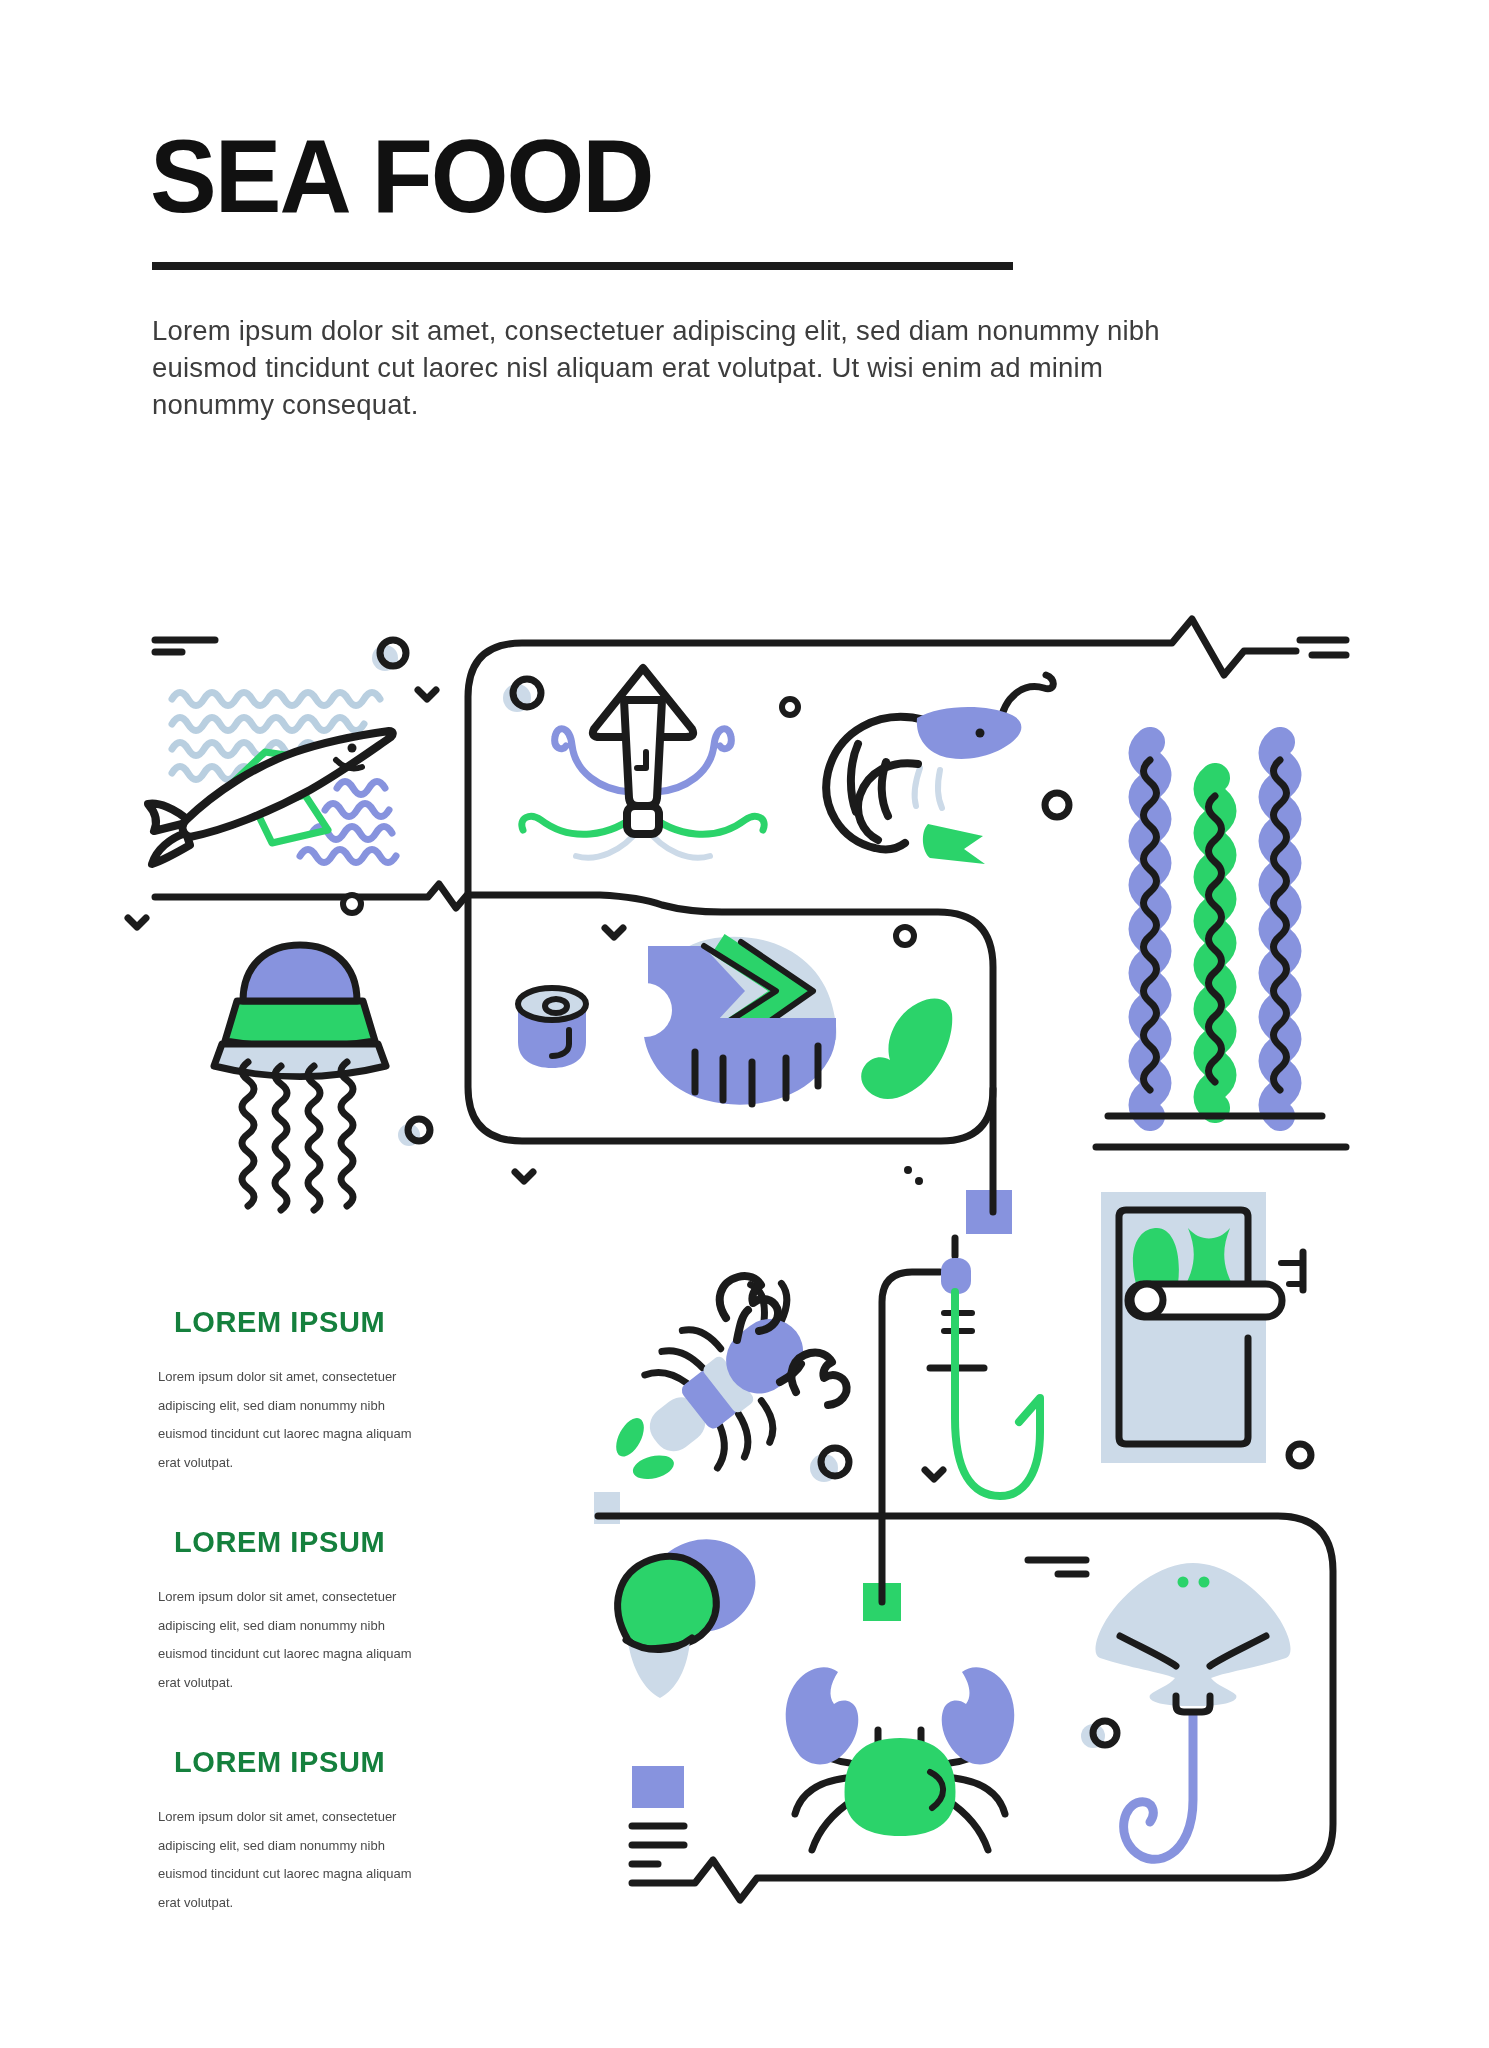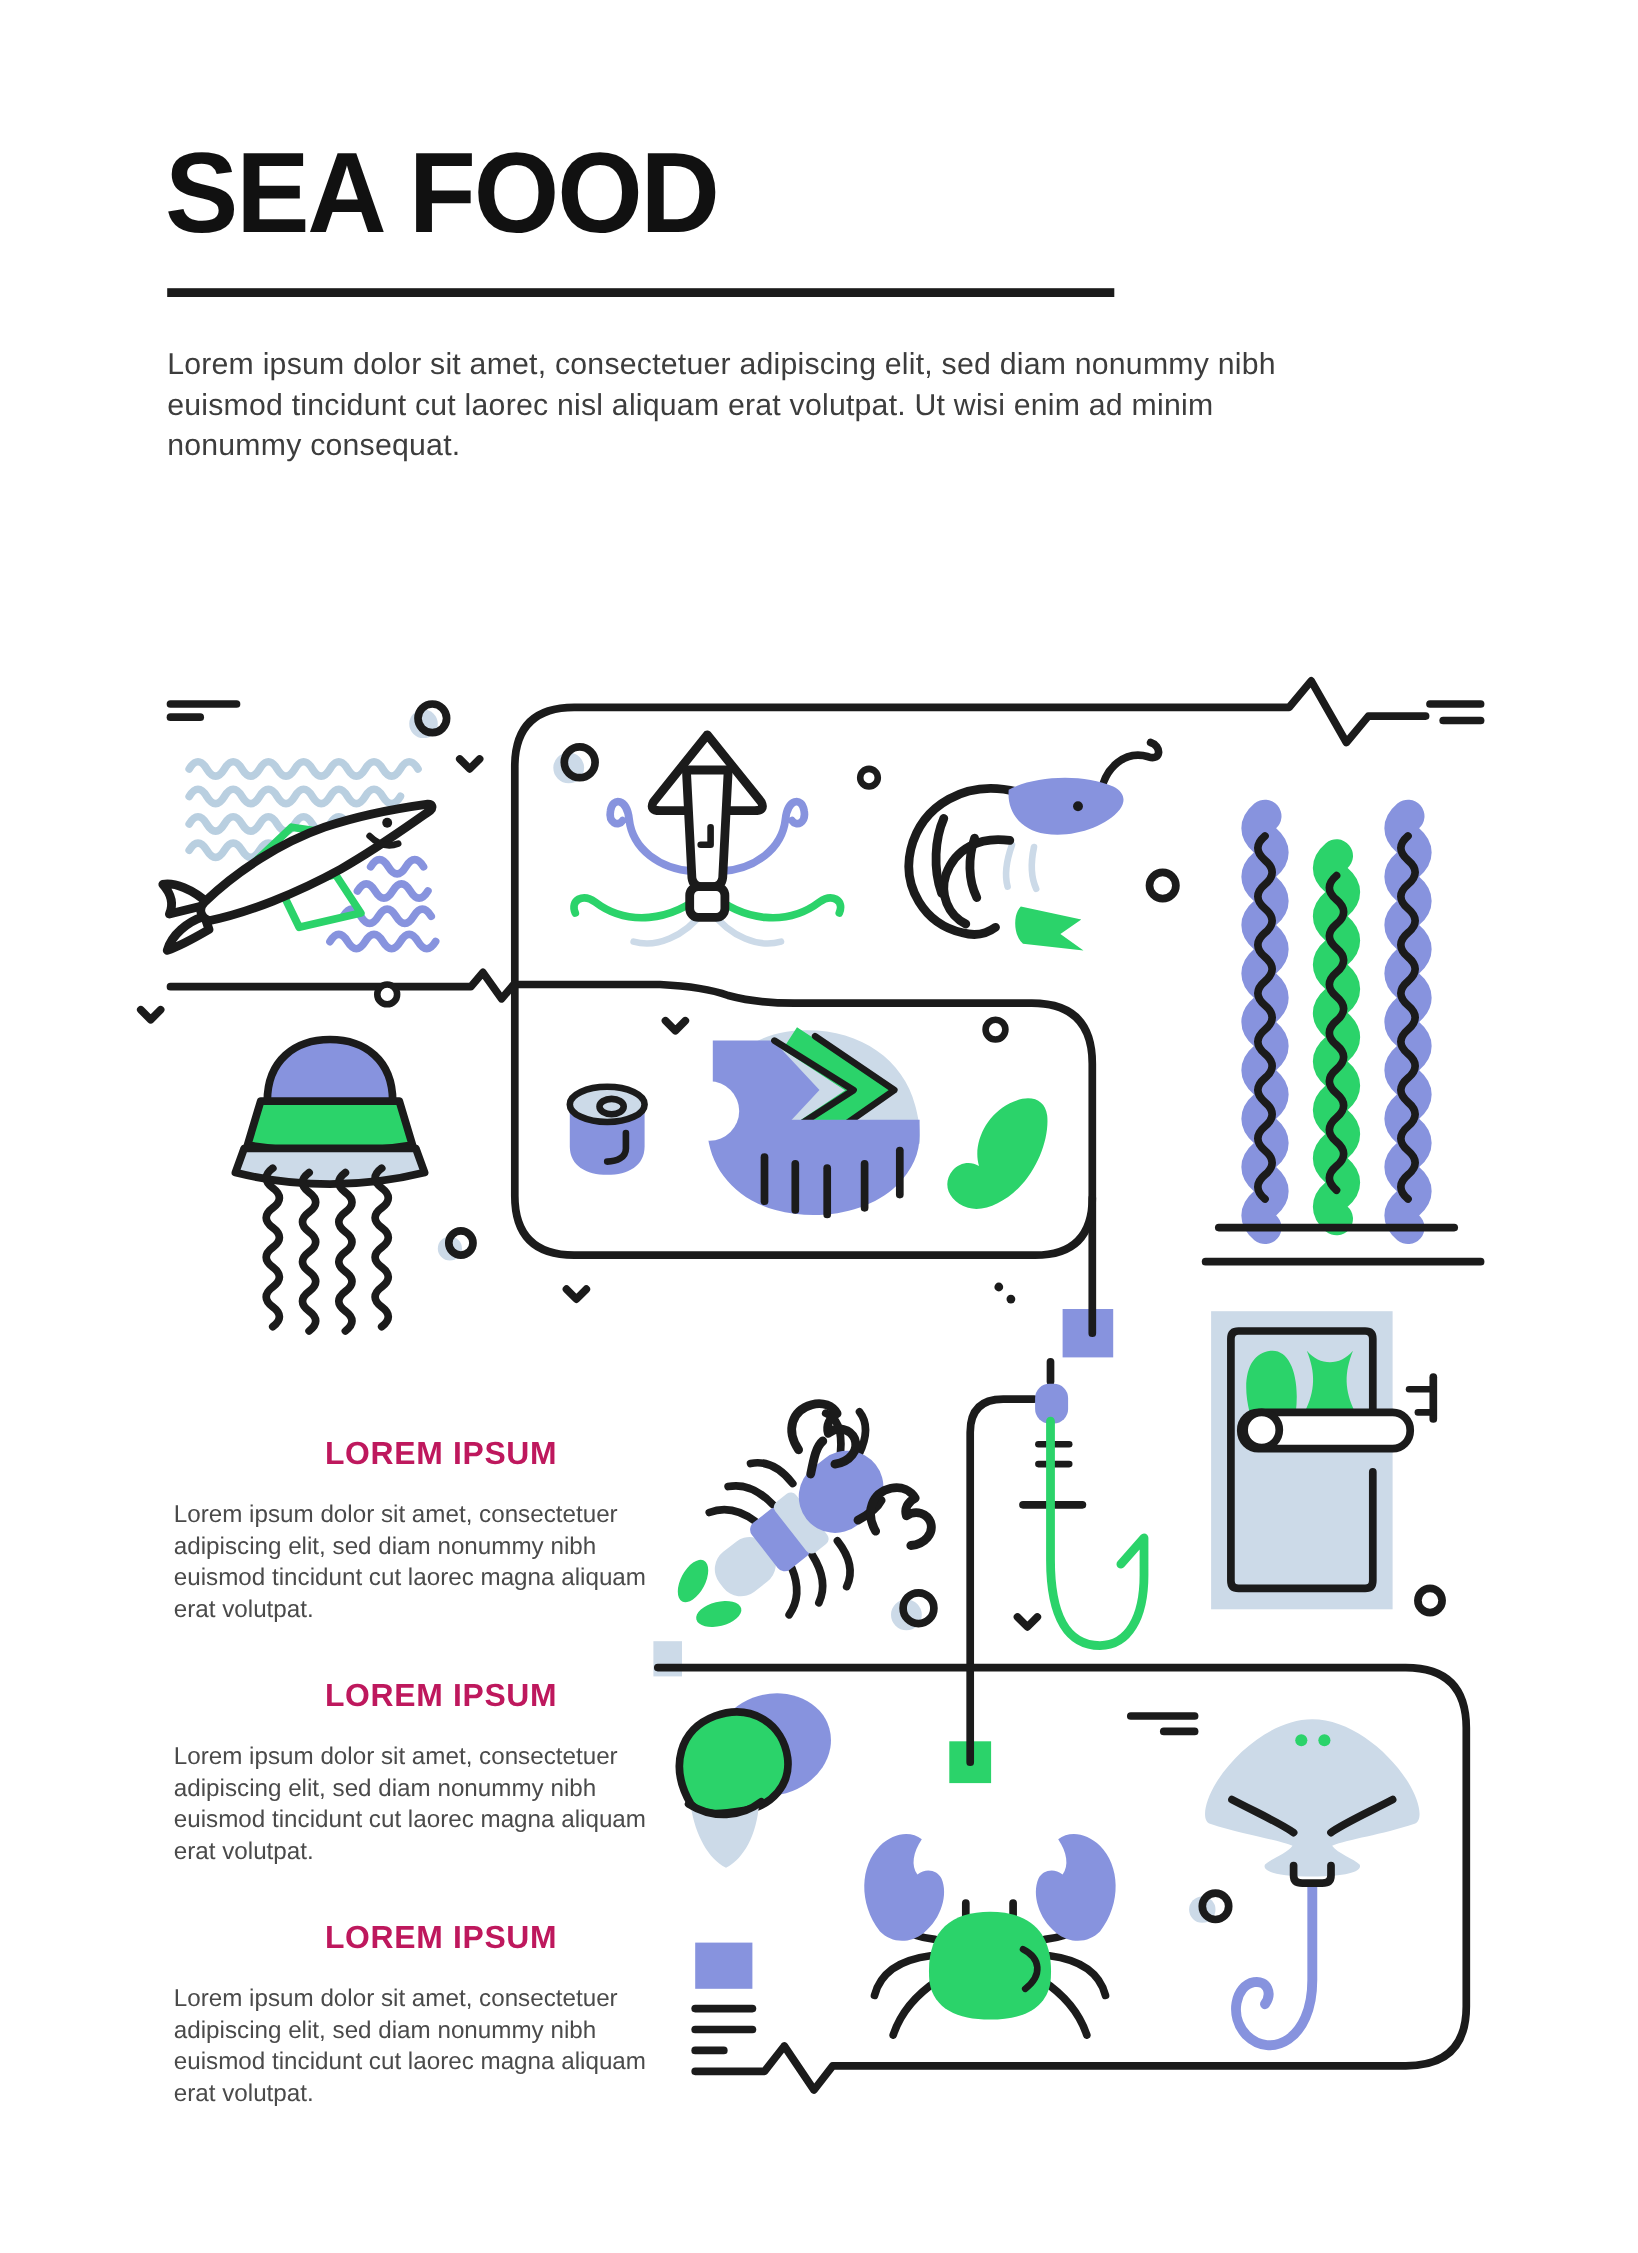--- a/index.html
+++ b/index.html
@@ -8,22 +8,22 @@
     font-family:"Liberation Sans","DejaVu Sans",sans-serif;color:var(--text,#3d3d3d);
   }
   .abs{position:absolute;}
   .page-title{
     left:150px;top:116px;font-size:100px;font-weight:bold;letter-spacing:-2px;
     color:#111;white-space:nowrap;transform:scaleY(1.04);transform-origin:left top;
   }
   .title-rule{left:152px;top:262px;width:861px;height:8px;background:var(--ink,#1b1b1b);}
   .intro{left:152px;top:312px;font-size:27.5px;line-height:37px;letter-spacing:.2px;color:#3d3d3d;}
   .section{left:158px;width:470px;}
-  .section h2{margin:0 0 24px 16px;font-size:29px;letter-spacing:.6px;color:#be185d;font-weight:bold;text-align:center;}
-  .section .body{font-size:22px;line-height:28.5px;color:#4a4a4a;}
+  .section h2{margin:0 0 24px 16px;font-size:29px;letter-spacing:.6px;color:#15803d;font-weight:bold;}
+  .section .body{font-size:13px;line-height:28.5px;color:#4a4a4a;}
   #sec1{top:1306px;} #sec2{top:1526px;} #sec3{top:1746px;}
   .ln{fill:none;stroke:var(--ink,#1b1b1b);stroke-width:7;stroke-linecap:round;stroke-linejoin:round;}
   .ln6{fill:none;stroke:var(--ink,#1b1b1b);stroke-width:6;stroke-linecap:round;stroke-linejoin:round;}
   .ln8{fill:none;stroke:var(--ink,#1b1b1b);stroke-width:8;stroke-linecap:round;stroke-linejoin:round;}
   .s-peri{stroke:var(--periwinkle,#8793de);}
   .s-green{stroke:var(--green,#2bd36a);}
   .s-mist{stroke:var(--mist,#ccdae8);}
   .s-wave{stroke:var(--wave,#b9cfe0);}
   .f-peri{fill:var(--periwinkle,#8793de);}
   .f-green{fill:var(--green,#2bd36a);}

